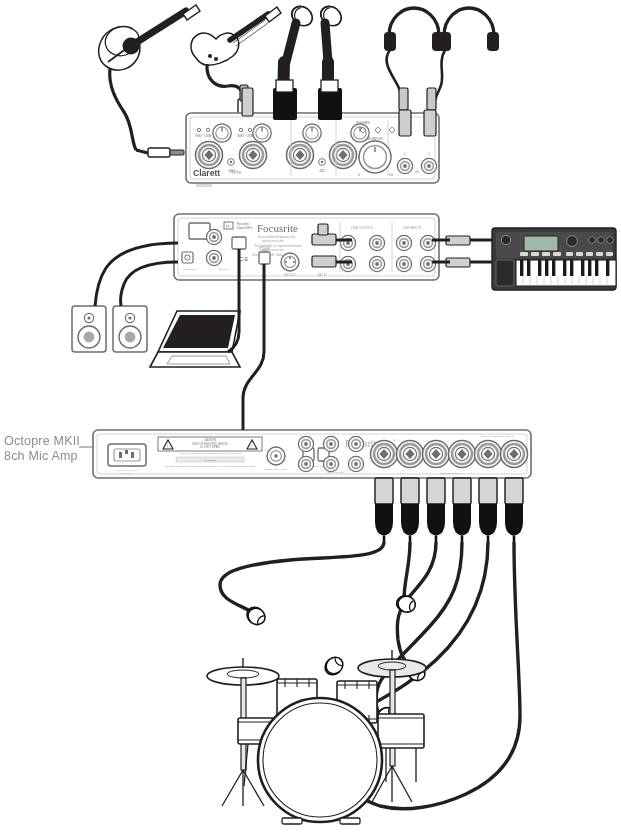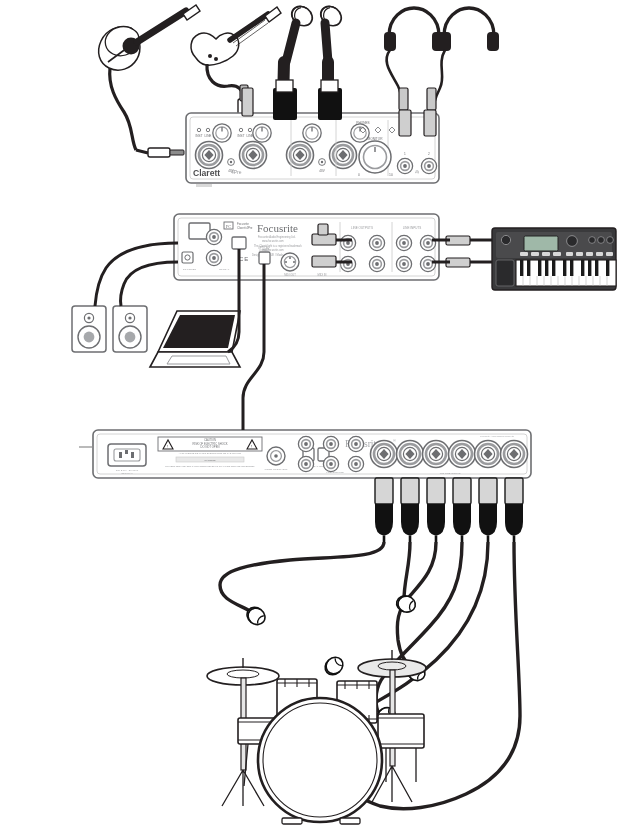--- a/index.html
+++ b/index.html
@@ -529,14 +529,16 @@
       <g>
         <circle cx="320" cy="760" r="62" fill="#fff" stroke-width="2.6"></circle>
         <circle cx="320" cy="760" r="57" fill="#fff" stroke-width="1.1"></circle>
         <rect x="282" y="818" width="20" height="6" rx="1.5" fill="#fff" stroke-width="1.3"></rect>
         <rect x="340" y="818" width="20" height="6" rx="1.5" fill="#fff" stroke-width="1.3"></rect>
       </g>
     </g>
 
   </svg>
 
+  <div class="label-octopre">Octopre MKII
+8ch Mic Amp</div>
 
 </div>
 
 </body></html>

